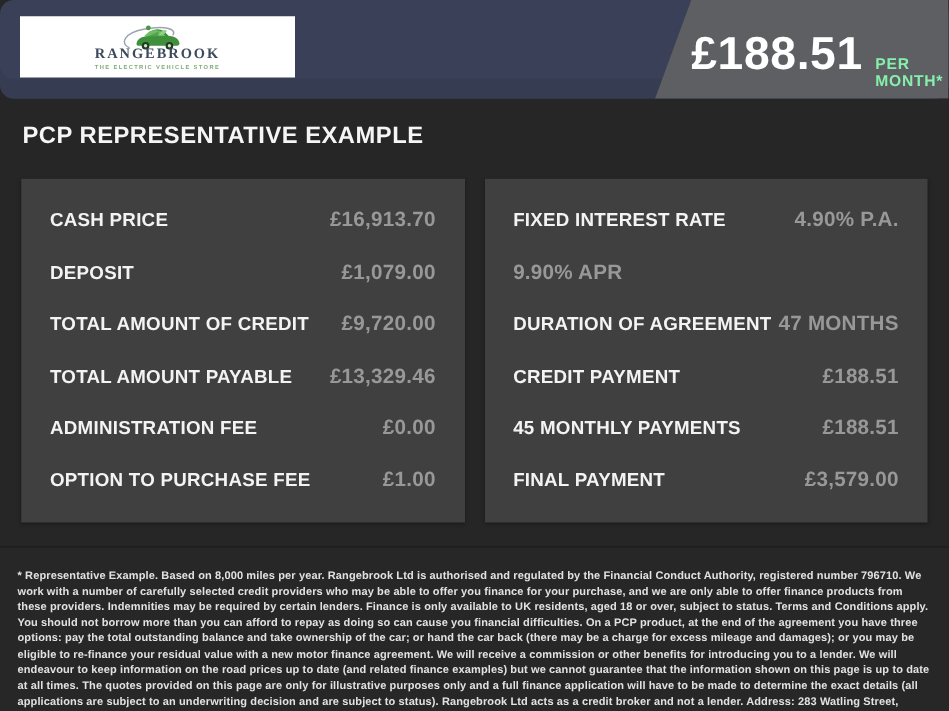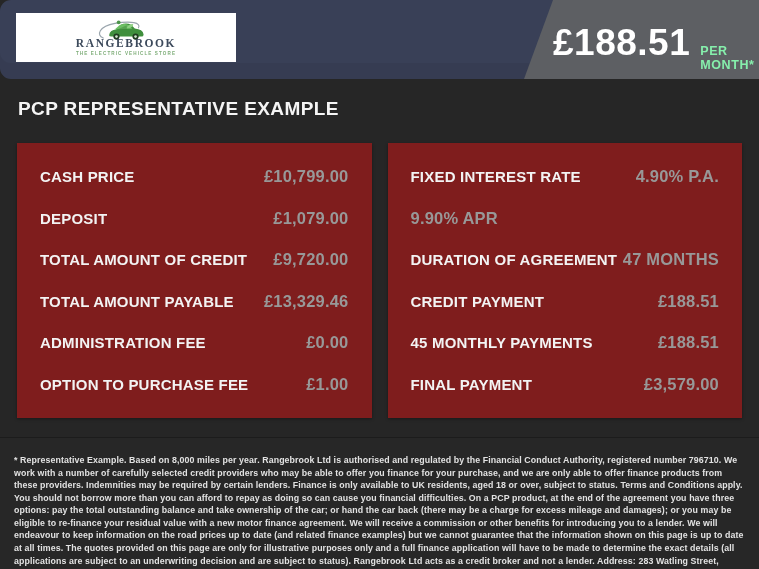--- a/index.html
+++ b/index.html
@@ -102,21 +102,21 @@
 
   
   .panels {
     flex: 0 0 auto;
     display: flex;
     gap: 16px;
     padding: 0 17px;
     height: 275px;
   }
   .panel {
-    background: #7f1d1d;
+    background: #404040;
     flex: 1 1 0;
     padding: 13px 23px;
     display: flex;
     flex-direction: column;
     justify-content: space-around;
     box-shadow: 0 1px 3px rgba(0,0,0,0.35);
   }
   .finance-row {
     display: flex;
     align-items: center;
@@ -189,21 +189,21 @@
 
   <section class="heading-band">
     <h1 class="page-title">PCP REPRESENTATIVE EXAMPLE</h1>
   </section>
 
   <main class="panels">
 
     <div class="panel">
       <div class="finance-row">
         <span class="row-label">CASH PRICE</span>
-        <span class="row-value">£10,799.00</span>
+        <span class="row-value">£16,913.70</span>
       </div>
       <div class="finance-row">
         <span class="row-label">DEPOSIT</span>
         <span class="row-value">£1,079.00</span>
       </div>
       <div class="finance-row">
         <span class="row-label">TOTAL AMOUNT OF CREDIT</span>
         <span class="row-value">£9,720.00</span>
       </div>
       <div class="finance-row">

